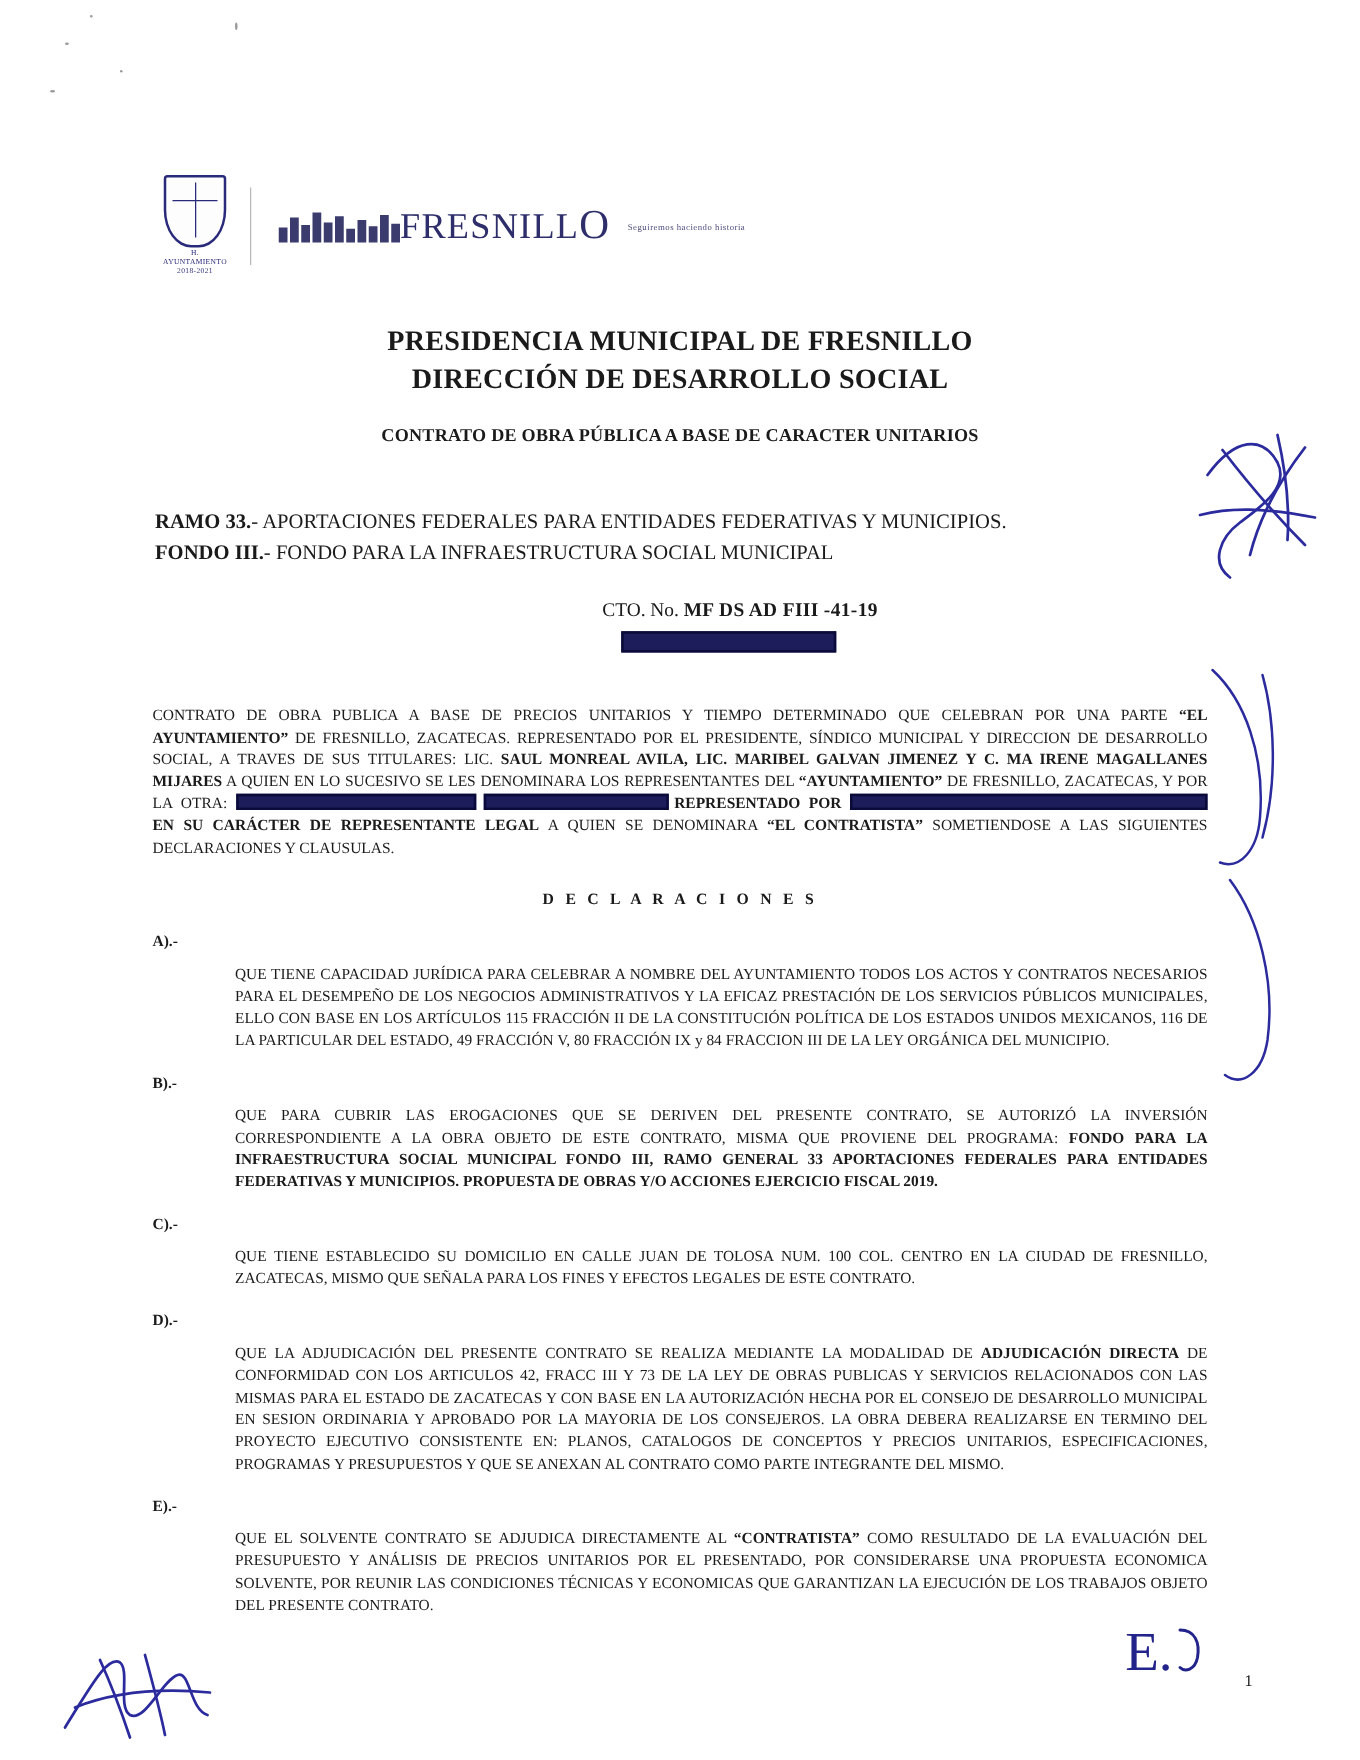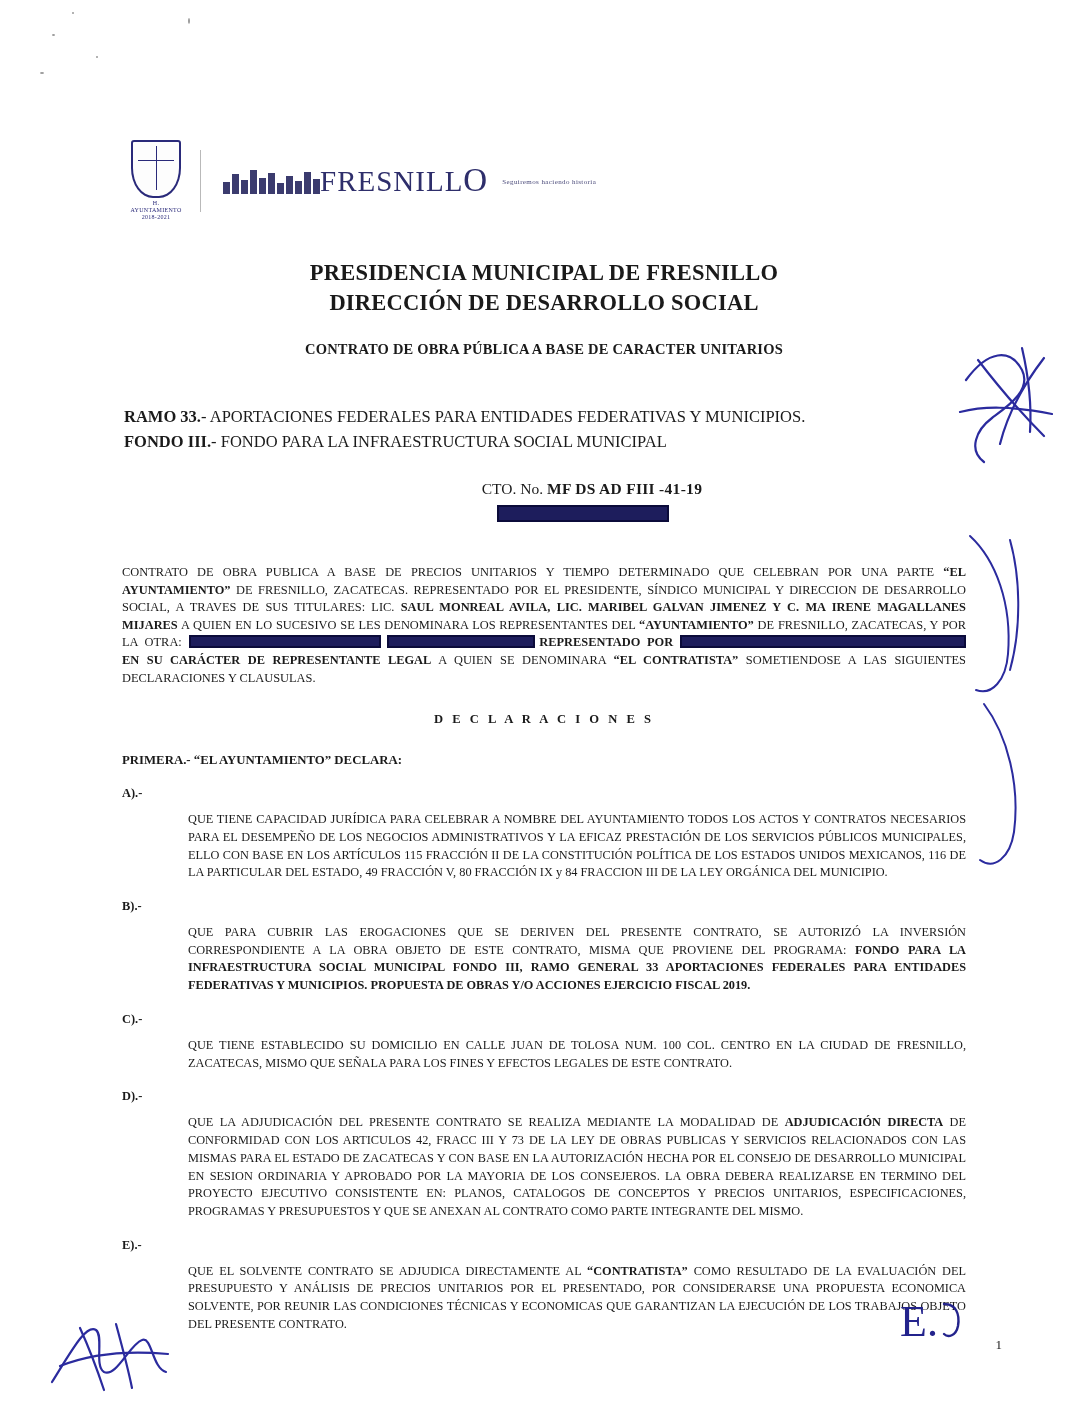--- a/index.html
+++ b/index.html
@@ -306,21 +306,20 @@
     <p>
       <span>CONTRATO DE OBRA PUBLICA A BASE DE PRECIOS UNITARIOS Y TIEMPO DETERMINADO QUE CELEBRAN POR UNA PARTE </span><b>“EL AYUNTAMIENTO”</b><span> DE FRESNILLO, ZACATECAS. REPRESENTADO POR EL PRESIDENTE, SÍNDICO MUNICIPAL Y DIRECCION DE DESARROLLO SOCIAL, A TRAVES DE SUS TITULARES: LIC. </span><b>SAUL MONREAL AVILA, LIC. MARIBEL GALVAN JIMENEZ Y C. MA IRENE MAGALLANES MIJARES</b><span> A QUIEN EN LO SUCESIVO SE LES DENOMINARA LOS REPRESENTANTES DEL </span><b>“AYUNTAMIENTO”</b><span> DE FRESNILLO, ZACATECAS, Y POR LA OTRA:</span>
       <span class="inline-redact" style="width:192px;"></span>
       <span class="inline-redact" style="width:148px;margin-right:4px;"></span><b>REPRESENTADO POR</b>
       <span class="inline-redact" style="width:286px;"></span>
       <b>EN SU CARÁCTER DE REPRESENTANTE LEGAL</b><span> A QUIEN SE DENOMINARA </span><b>“EL CONTRATISTA”</b><span> SOMETIENDOSE A LAS SIGUIENTES DECLARACIONES Y CLAUSULAS.</span>
     </p>
 
     <div class="decl-head">D E C L A R A C I O N E S</div>
 
-    <div class="primera">PRIMERA.- “EL AYUNTAMIENTO” DECLARA:</div>
 
     <div class="clause">
       <div class="clause-letter">A).-</div>
       <div class="clause-body">QUE TIENE CAPACIDAD JURÍDICA PARA CELEBRAR A NOMBRE DEL AYUNTAMIENTO TODOS LOS ACTOS Y CONTRATOS NECESARIOS PARA EL DESEMPEÑO DE LOS NEGOCIOS ADMINISTRATIVOS Y LA EFICAZ PRESTACIÓN DE LOS SERVICIOS PÚBLICOS MUNICIPALES, ELLO CON BASE EN LOS ARTÍCULOS 115 FRACCIÓN II DE LA CONSTITUCIÓN POLÍTICA DE LOS ESTADOS UNIDOS MEXICANOS, 116 DE LA PARTICULAR DEL ESTADO, 49 FRACCIÓN V, 80 FRACCIÓN IX y 84 FRACCION III DE LA LEY ORGÁNICA DEL MUNICIPIO.</div>
     </div>
 
     <div class="clause">
       <div class="clause-letter">B).-</div>
       <div class="clause-body">
         <span>QUE PARA CUBRIR LAS EROGACIONES QUE SE DERIVEN DEL PRESENTE CONTRATO, SE AUTORIZÓ LA INVERSIÓN CORRESPONDIENTE A LA OBRA OBJETO DE ESTE CONTRATO, MISMA QUE PROVIENE DEL PROGRAMA: </span><b>FONDO PARA LA INFRAESTRUCTURA SOCIAL MUNICIPAL FONDO III, RAMO GENERAL 33 APORTACIONES FEDERALES PARA ENTIDADES FEDERATIVAS Y MUNICIPIOS. PROPUESTA DE OBRAS Y/O ACCIONES EJERCICIO FISCAL 2019.</b>

